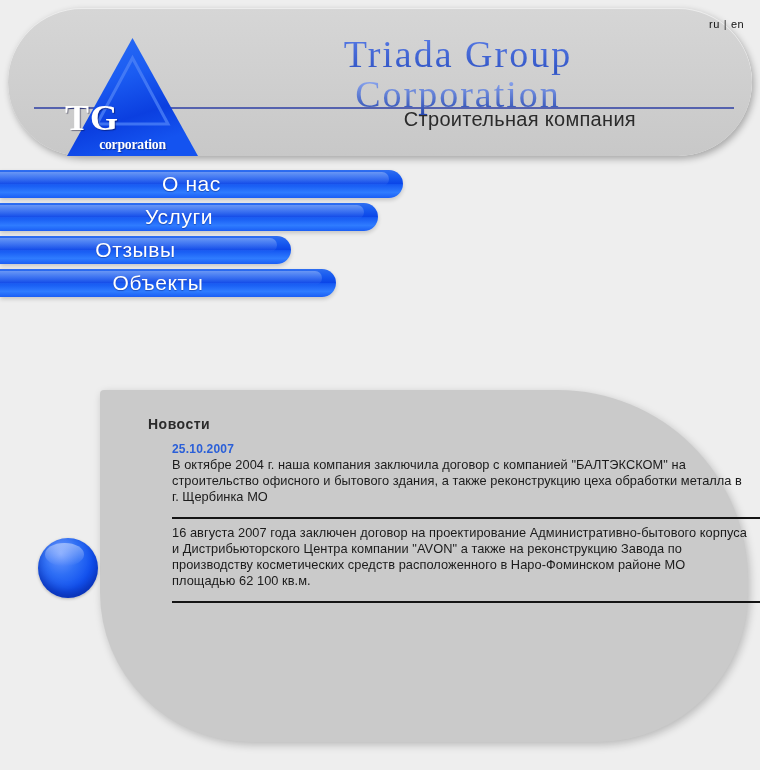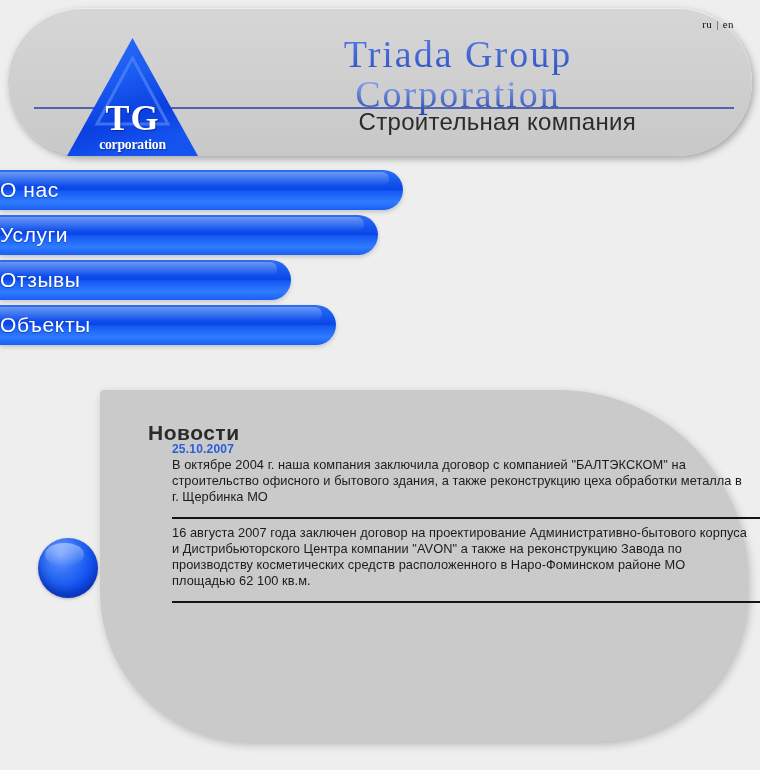--- a/index.html
+++ b/index.html
@@ -27,41 +27,40 @@
     position: absolute;
     left: 26px; top: 99px;
     width: 700px; height: 2px;
     background: #3f4fa8;
     opacity: .85;
   }
 
   
   #lang-switch {
     position: absolute;
-    right: 18px; top: 10px;
+    right: 8px; top: 10px;
     font-size: 11px;
     color: #101010;
     letter-spacing: .4px;
     display: flex; align-items: center; gap: 4px;
-    font-family: Liberation Serif, serif;
+    font-family: Liberation Sans, sans-serif;
   }
   #lang-switch .lang { cursor: pointer; }
   #lang-switch .sep { color: #333; }
 
   
   #logo {
     position: absolute;
     left: 57px; top: 28px;
     width: 135px; height: 122px;
   }
   #logo svg { display: block; }
   #logo-letters {
     position: absolute;
     left: 0; top: 64px; width: 135px;
-    text-align: center;
     font-family: "Liberation Serif", serif;
     font-size: 36px;
     font-weight: 700;
     color: #ffffff;
     letter-spacing: 1px;
     line-height: 1;
     text-shadow: 1px 1px 1px rgba(0,0,40,.45);
   }
   #logo-word {
     position: absolute;
@@ -90,49 +89,49 @@
     color: #3b5fd0;
     background: linear-gradient(180deg,#5a7de8 0%, #2f53c4 48%, #89a4ee 58%, #2546ae 100%);
     -webkit-background-clip: text;
     background-clip: text;
     -webkit-text-fill-color: transparent;
   }
   #company-title .ln { display: block; }
   #company-subtitle {
     position: absolute;
     right: 116px; top: 100px;
-    font-size: 24px;
+    font-size: 20px;
     color: #2b2b2b;
     letter-spacing: .3px;
     font-family: "Liberation Sans", sans-serif;
   }
 
   
   #nav-menu {
     position: absolute;
     left: 0; top: 170px;
     width: 430px;
   }
   .nav-item {
     position: relative;
-    height: 40px;
+    height: 28px;
     margin-bottom: 5px;
     border-radius: 0 20px 20px 0;
     background:
       linear-gradient(180deg,
         #2f6ef0 0%,
         #1a5df0 22%,
         #0a45e8 49%,
         #1558f2 52%,
         #2f7cff 80%,
         #1a5ef5 100%);
     box-shadow: 0 2px 4px rgba(0,0,0,0.18);
     display: flex;
     align-items: center;
-    justify-content: flex-start;
+    justify-content: center;
     padding-right: 20px;
     cursor: pointer;
   }
   .nav-item::after {
     content: "";
     position: absolute;
     left: 0; right: 14px; top: 2px; height: 14px;
     border-radius: 0 10px 10px 0;
     background: linear-gradient(180deg, rgba(255,255,255,.30), rgba(255,255,255,0));
     pointer-events: none;
@@ -155,21 +154,21 @@
     background: #cacaca;
     border-top-right-radius: 190px;
     border-bottom-left-radius: 150px;
     border-bottom-right-radius: 150px;
     border-top-left-radius: 4px;
     box-shadow: 2px 3px 8px rgba(0,0,0,0.22);
   }
   #news-heading {
     position: absolute;
     left: 48px; top: 14px;
-    font-size: 21px;
+    font-size: 14px;
     color: #2b2b2b;
     letter-spacing: .5px;
   }
 
   #news-list {
     position: absolute;
     left: 24px; top: 46px;
     width: 600px;
     margin-left: 48px;
   }

